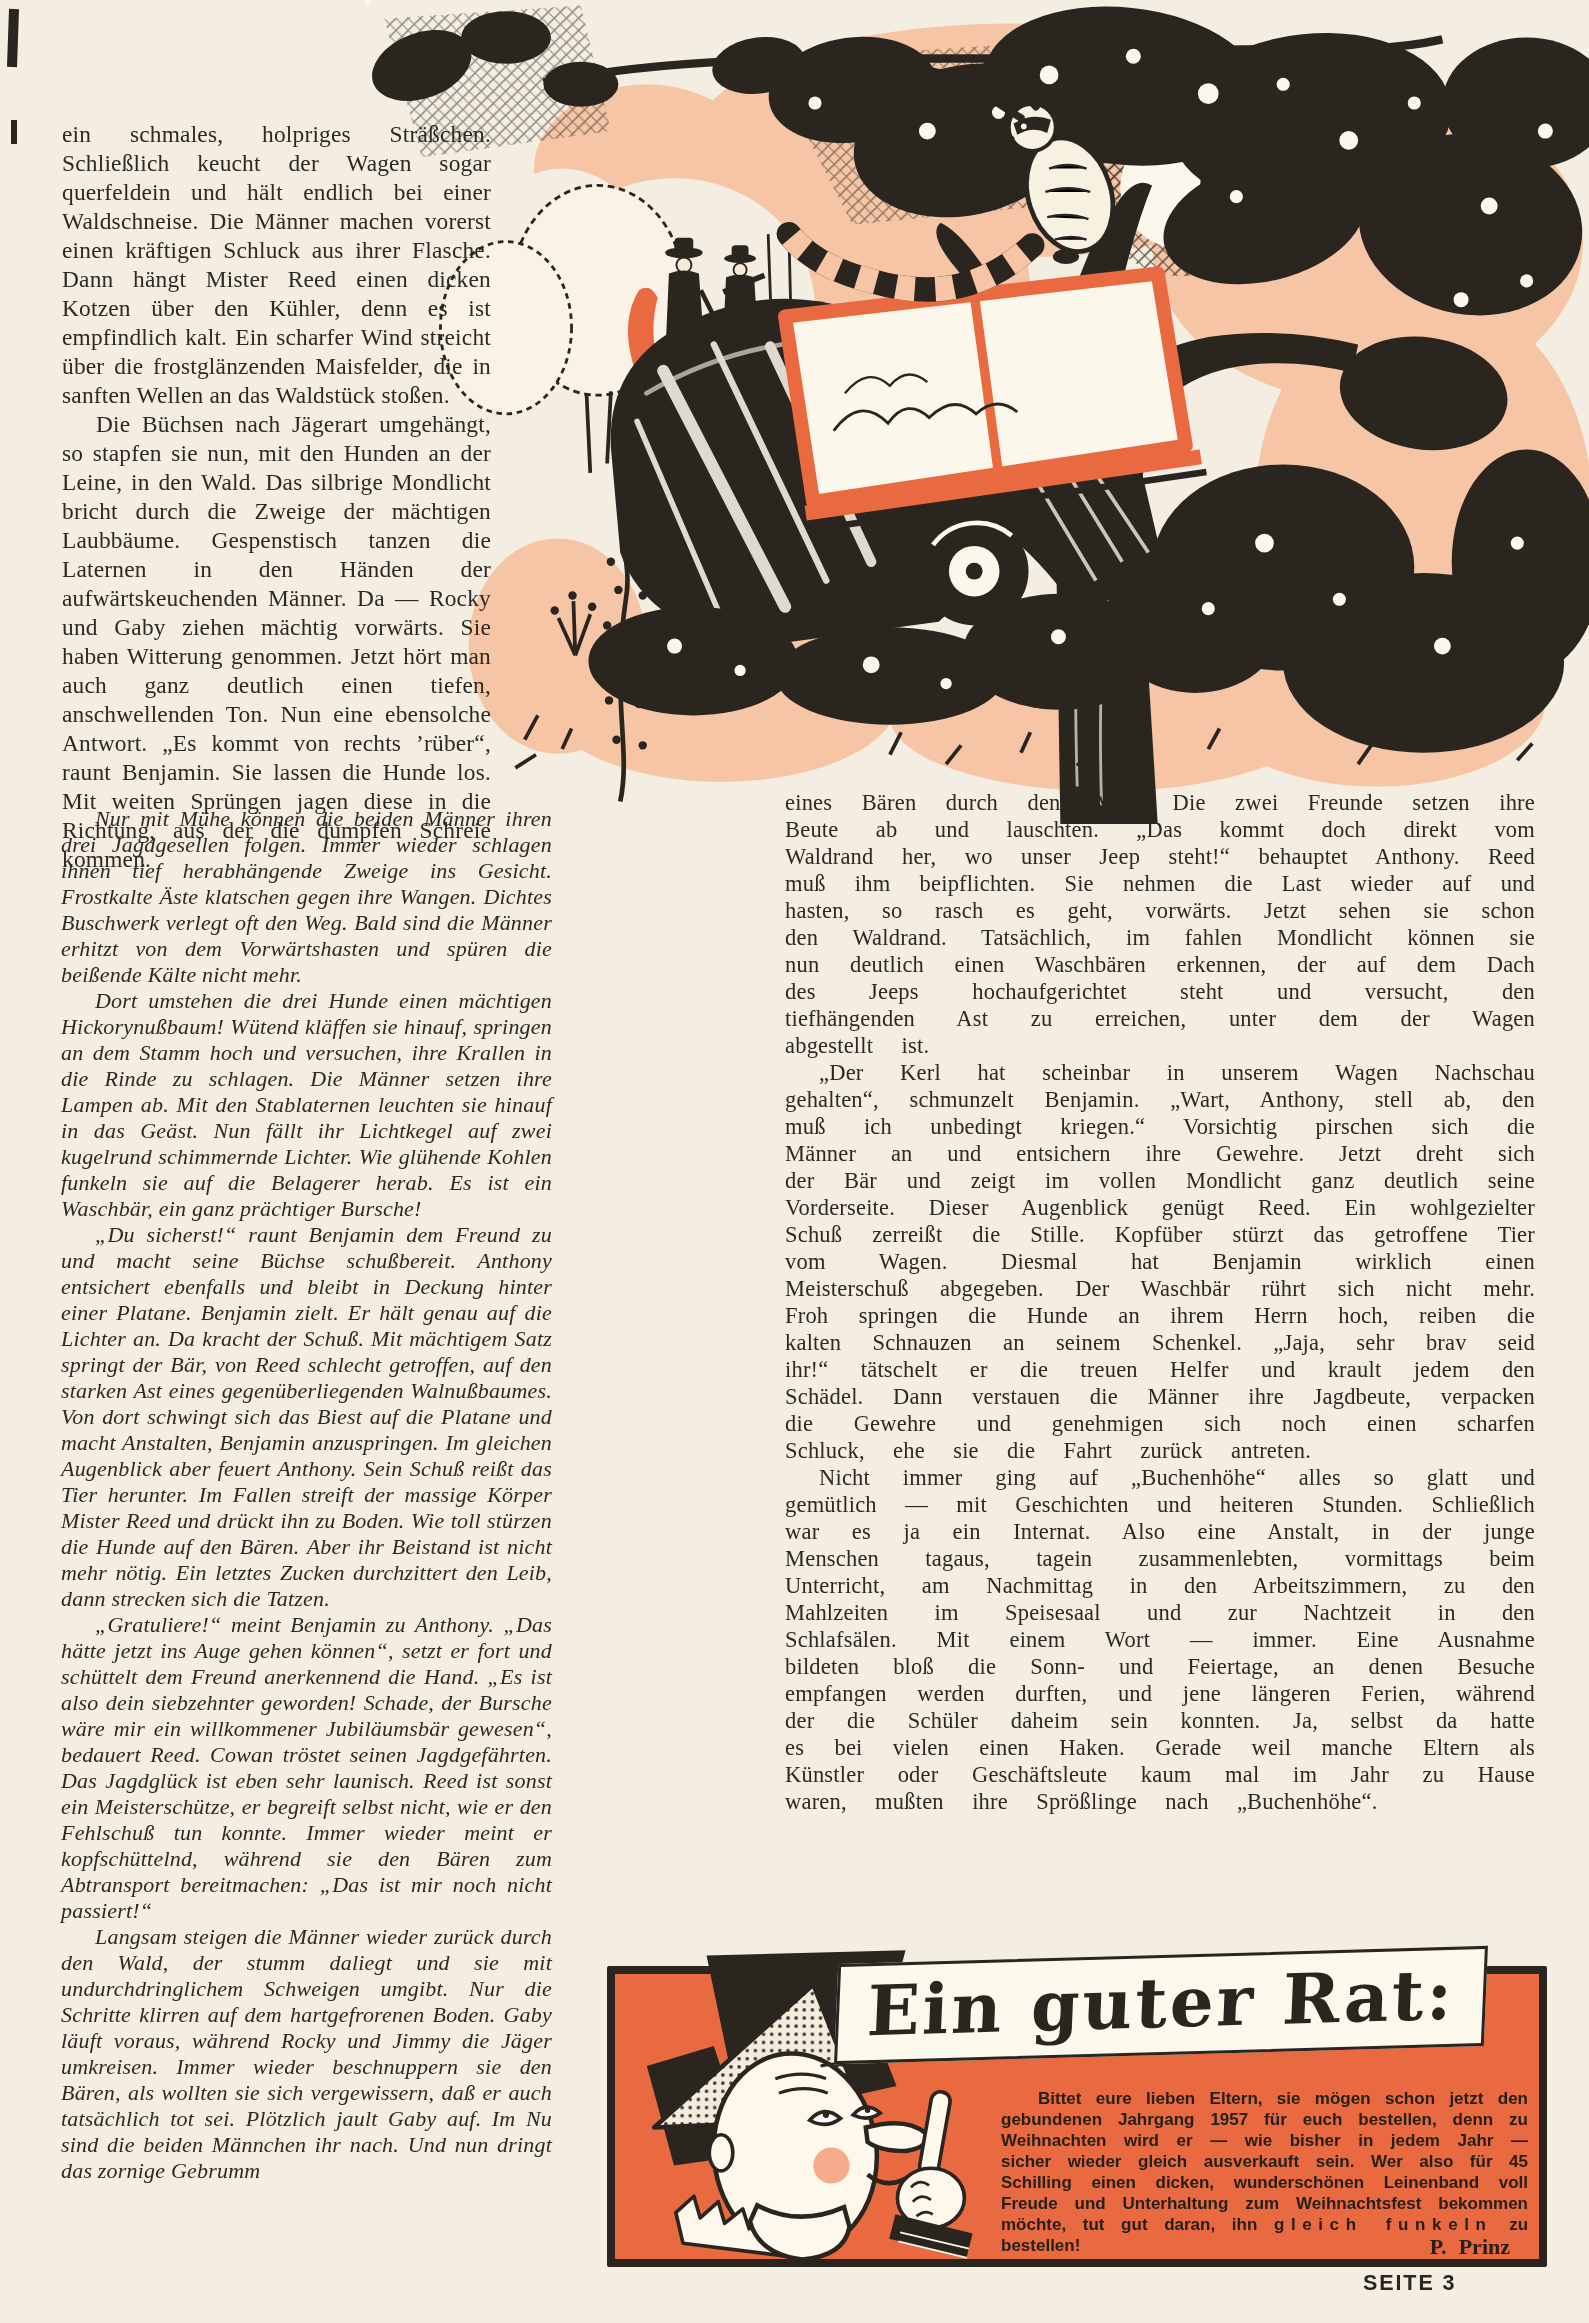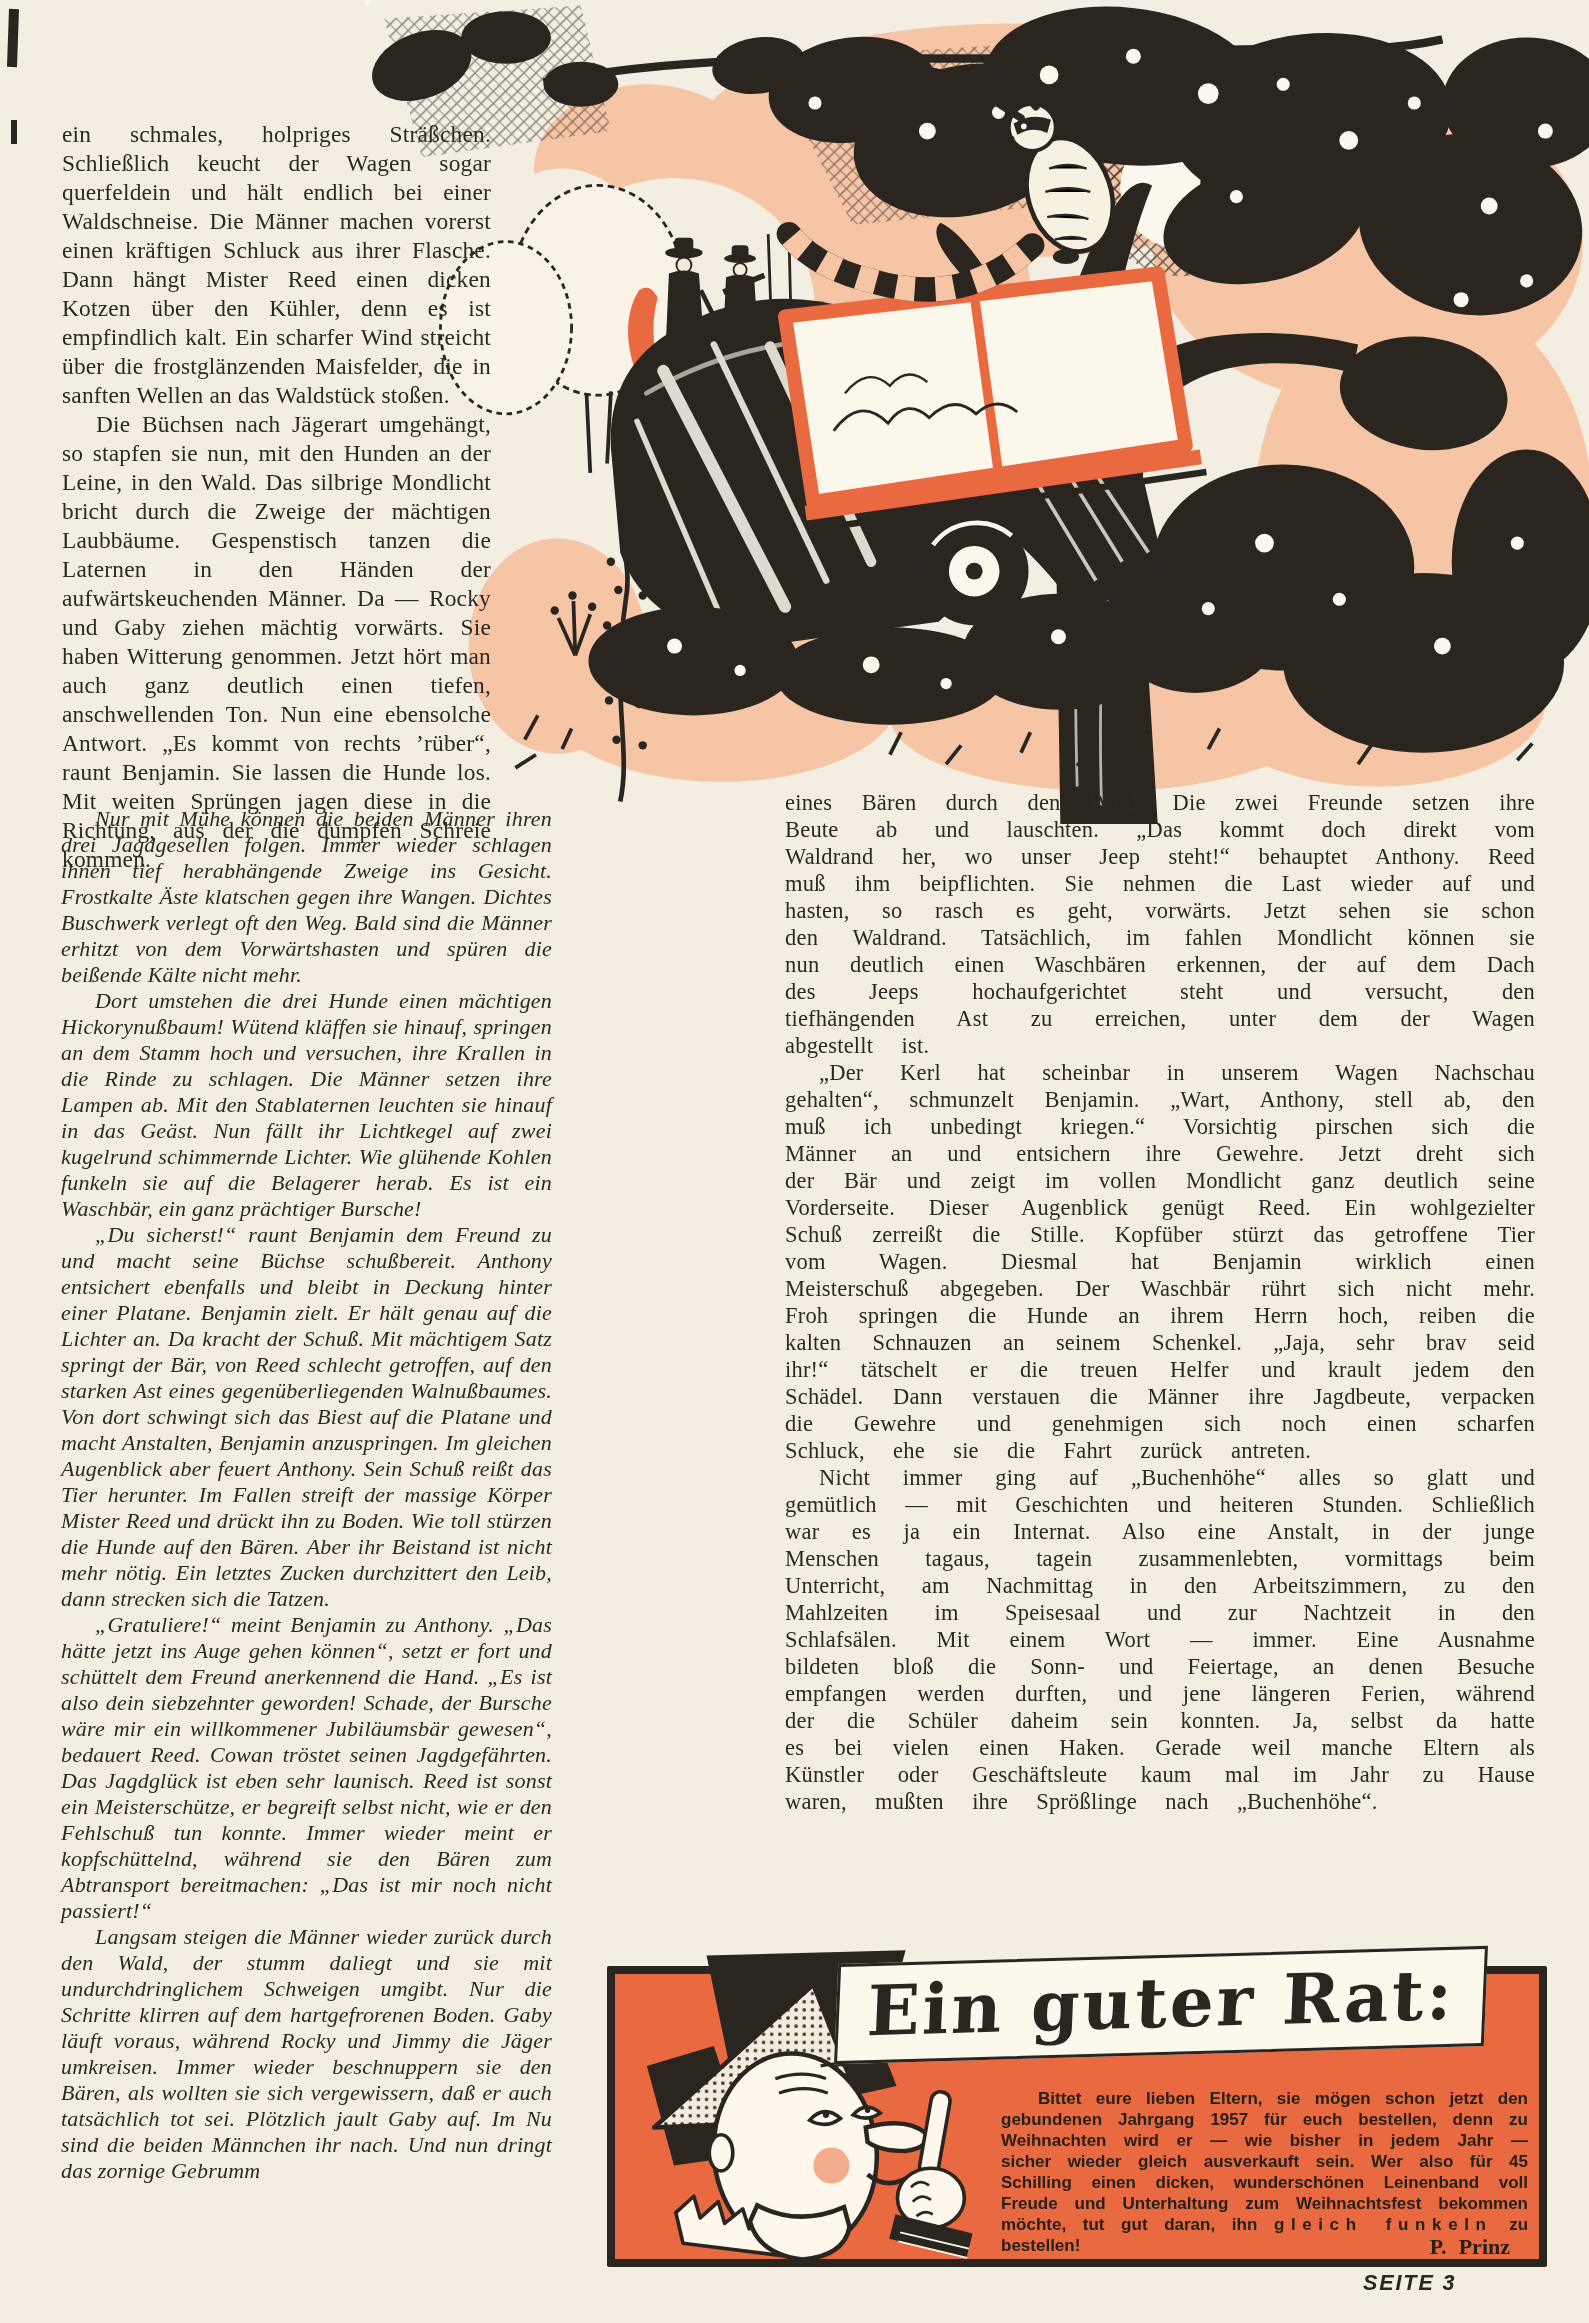--- a/index.html
+++ b/index.html
@@ -36,21 +36,21 @@
     font-family:"Liberation Sans",sans-serif;font-weight:bold;
     font-size:17px;line-height:21px;color:#26201a;
     text-align:justify;word-spacing:6.6px;text-indent:37px;
   }
   #ad-text .sp{letter-spacing:6.6px;}
   #ad-sig{position:absolute;right:18px;bottom:-0.9px;
     font-family:Liberation Serif, serif;font-weight:bold;font-size:22px;color:#26201a;}
   #page-footer{
     position:absolute;left:1363px;top:2271px;
     font-family:"Liberation Sans",sans-serif;font-weight:bold;
-    font-size:21.5px;letter-spacing:1.9px;color:#2b2520;font-style:italic;
+    font-size:21.5px;letter-spacing:1.9px;color:#2b2520;
   }
   .scan-mark{position:absolute;background:#2b2520;}
   #mark1{left:7.5px;top:9.4px;width:10.3px;height:58px;transform:rotate(2deg);}
   #mark2{left:11.2px;top:120px;width:5.6px;height:24px;}
 </style>
 </head>
 <body>
 
 <div class="scan-mark" id="mark1"></div>
 <div class="scan-mark" id="mark2"></div>

